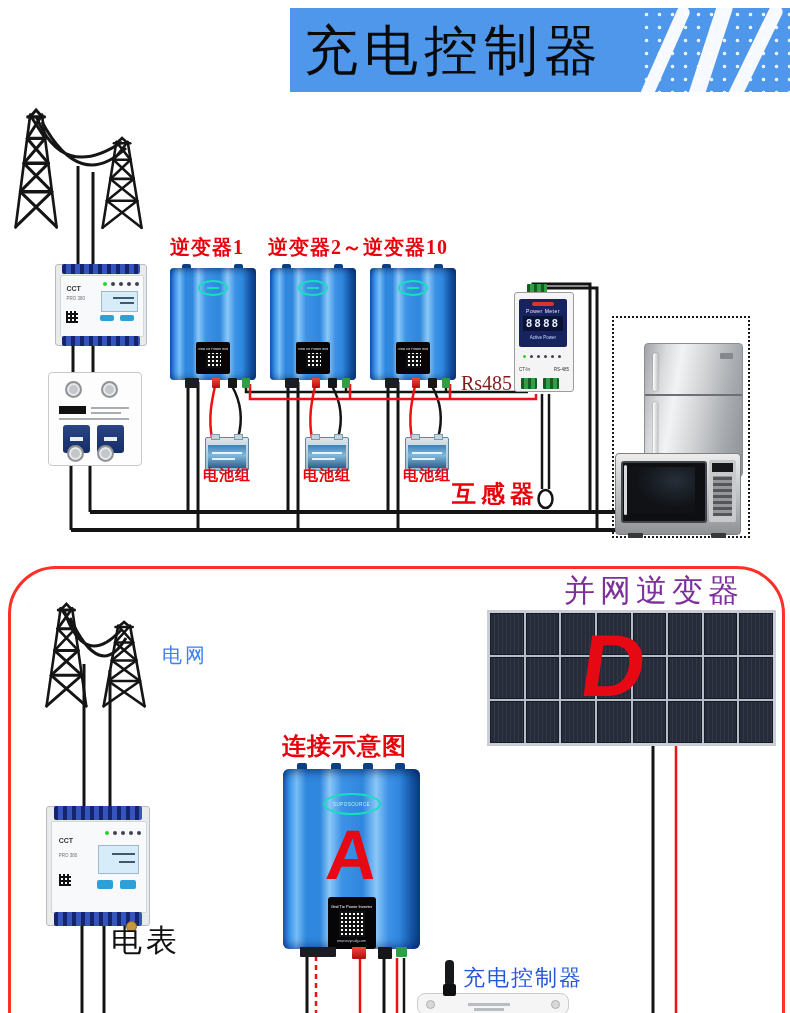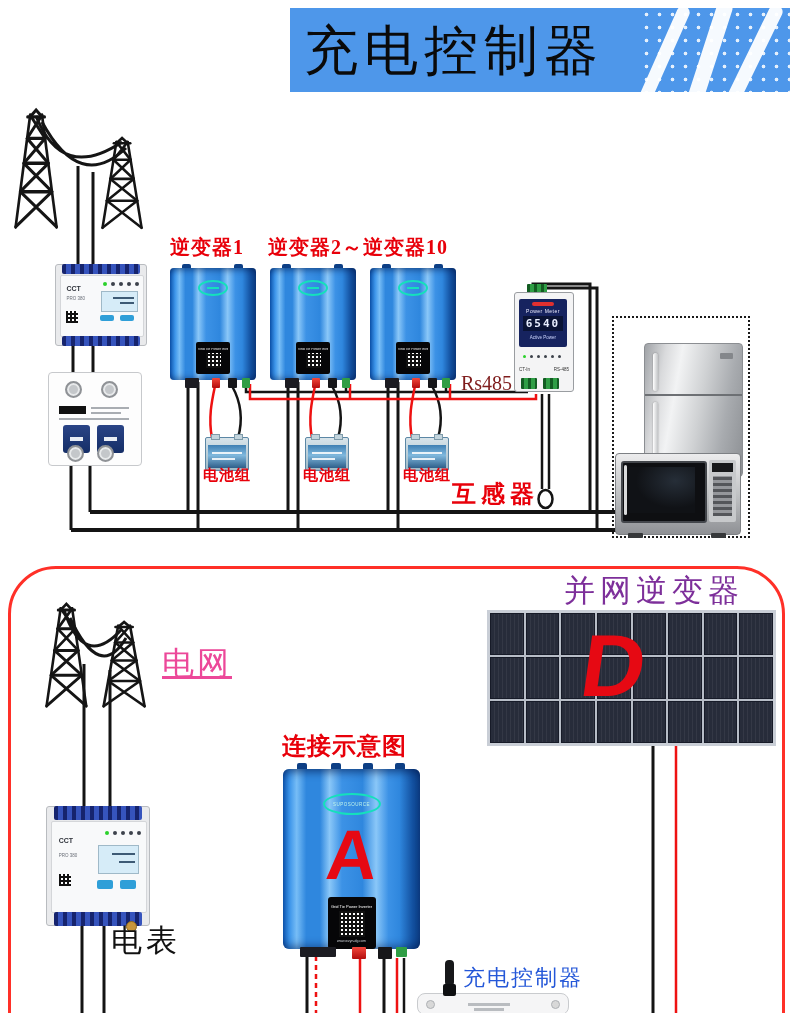--- a/index.html
+++ b/index.html
@@ -20,21 +20,21 @@
   
   #wires{left:0;top:0;z-index:5;}
 
   
   .lbl{position:absolute;z-index:20;white-space:nowrap;}
   .red-serif{font-family:"Liberation Serif",serif;font-weight:bold;color:#e8000a;}
   .lbl-inv{font-size:20px;letter-spacing:1px;}
   .lbl-batt{font-size:15px;letter-spacing:1px;}
   .lbl-rs485{font-family:"Liberation Serif",serif;font-size:20px;color:#7f1d1d;}
   .lbl-ct{font-size:24px;letter-spacing:5px;}
-  .lbl-grid{font-size:32px;color:#ec4899;letter-spacing:3px;text-decoration:underline;}
+  .lbl-grid{font-size:20px;color:#3b82f6;letter-spacing:3px;}
   .lbl-meter{font-size:31px;color:#111;letter-spacing:4px;}
   .lbl-gt{font-size:24px;letter-spacing:1px;}
   .lbl-solar{font-size:31px;color:#7d2f9a;letter-spacing:5px;font-weight:500;}
   .lbl-ctl{font-size:22px;color:#2457d8;letter-spacing:2px;}
   .big-letter{font-weight:800;color:#e60913;z-index:22;}
 
   
   #appliance-box{left:612px;top:316px;width:134px;height:218px;border:2px dotted #1a1a1a;z-index:8;}
 
   
@@ -383,21 +383,21 @@
       <div class="batt-txt" style="top:30%;"></div>
         <div class="batt-txt" style="top:55%;width:60%;"></div>
     </div>
   </div>
 
   <div class="abs gterm" style="left:527px;top:284px;width:20px;height:11px;z-index:10;"></div>
   <div id="pmeter" class="abs">
     <div id="pm-head">
       <div class="pm-brandbar"></div>
       <div class="pm-title">Power Meter</div>
-      <div class="pm-display">6540</div>
+      <div class="pm-display">8888</div>
       <div class="pm-sub">Active Power</div>
     </div>
     <div class="pm-units">
       <span class="dot g"></span>
         <span class="dot"></span>
         <span class="dot"></span>
         <span class="dot"></span>
         <span class="dot"></span>
         <span class="dot"></span>
     </div>

